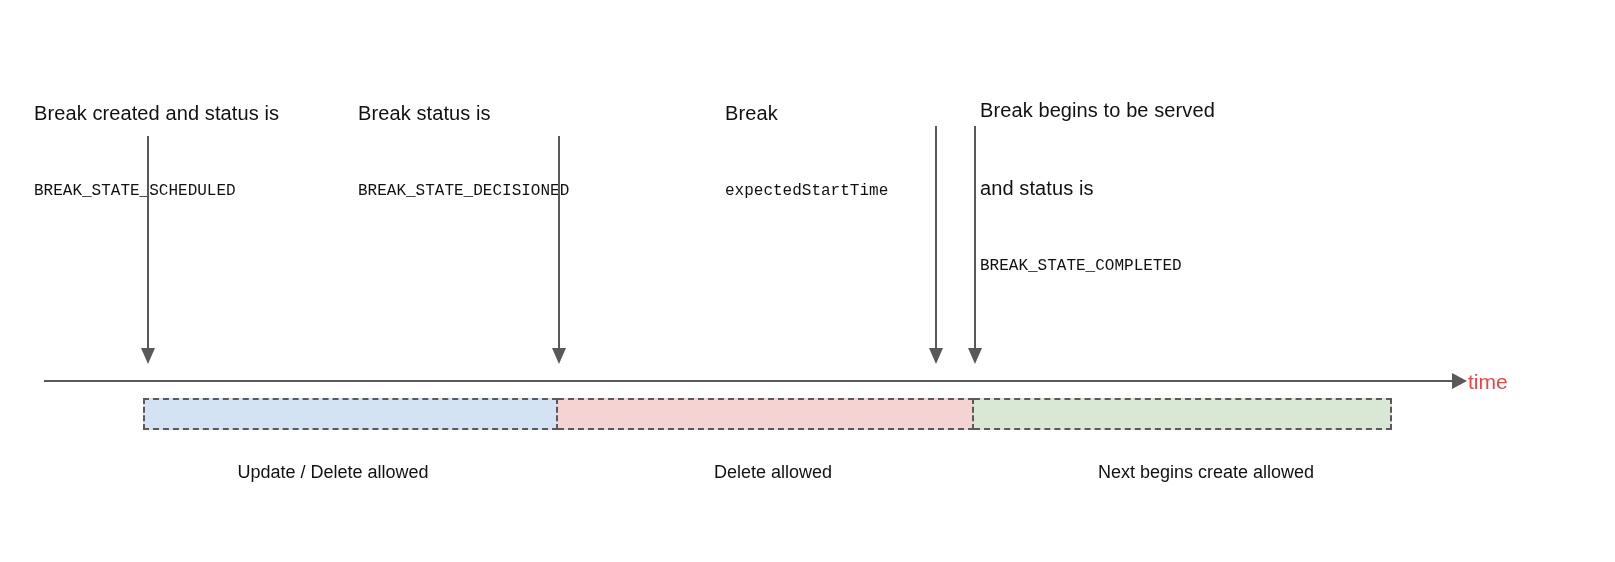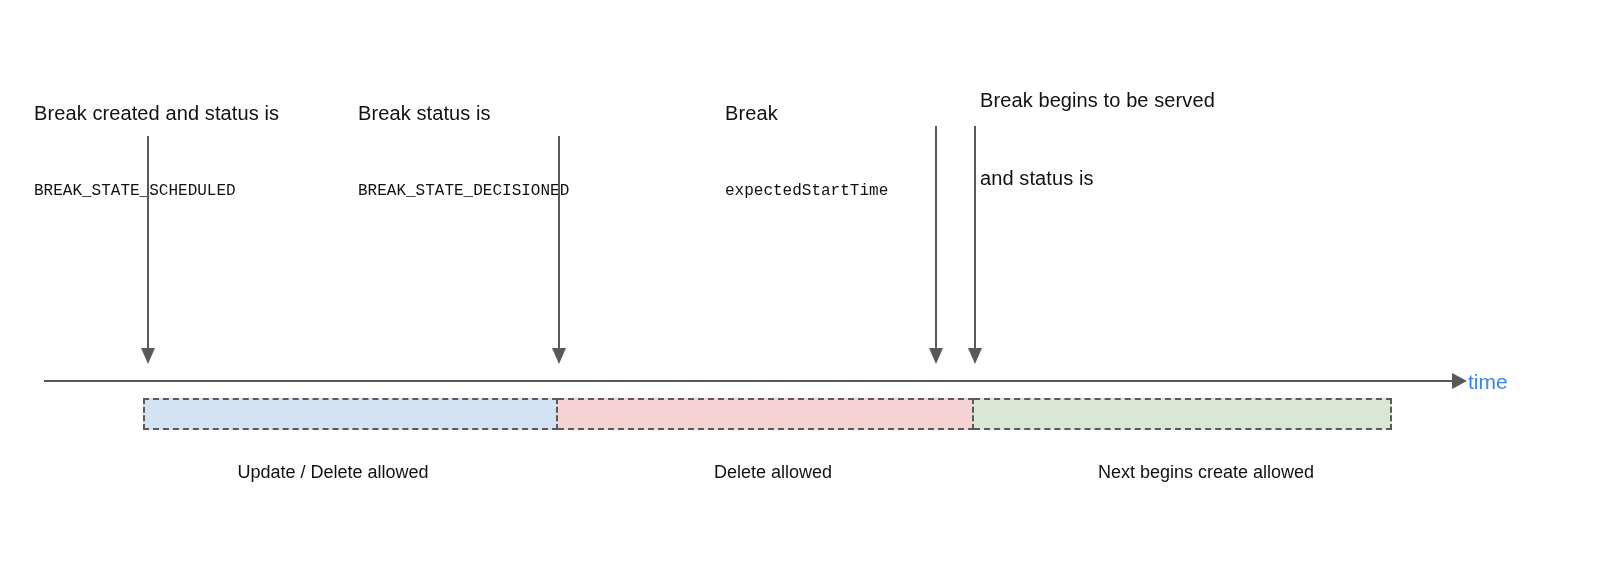--- a/index.html
+++ b/index.html
@@ -70,21 +70,21 @@
     position: absolute;
     width: 0;
     height: 0;
     border-top: 8px solid transparent;
     border-bottom: 8px solid transparent;
     border-left: 15px solid #595959;
   }
   #axis-label {
     position: absolute;
     font-size: 21px;
-    color: #3b82f6;
+    color: #ef4444;
   }
 
   
   #bar {
     position: absolute;
     display: flex;
     height: 32px;
   }
   .segment {
     height: 100%;
@@ -118,23 +118,24 @@
   <div class="annotation" style="left:358px; top:48px;">
     <span class="ann-line">Break status is</span>
     <span class="ann-line mono">BREAK_STATE_DECISIONED</span>
   </div>
 
   <div class="annotation" style="left:725px; top:48px;">
     <span class="ann-line">Break</span>
     <span class="ann-line mono">expectedStartTime</span>
   </div>
 
-  <div class="annotation" style="left:980px; top:35px;">
+  <div class="annotation" style="left:980px; top:45px;">
     <span class="ann-line">Break begins to be served</span>
     <span class="ann-line">and status is</span>
+    <span class="ann-line mono">BREAK_STATE_COMPLETED</span>
   </div>
 
   <div class="marker" style="left:140px; top:136px; height:228px;">
     <div class="stem" style="height:212px;"></div>
     <div class="head" style="top:212px;"></div>
   </div>
 
   <div class="marker" style="left:551px; top:136px; height:228px;">
     <div class="stem" style="height:212px;"></div>
     <div class="head" style="top:212px;"></div>

